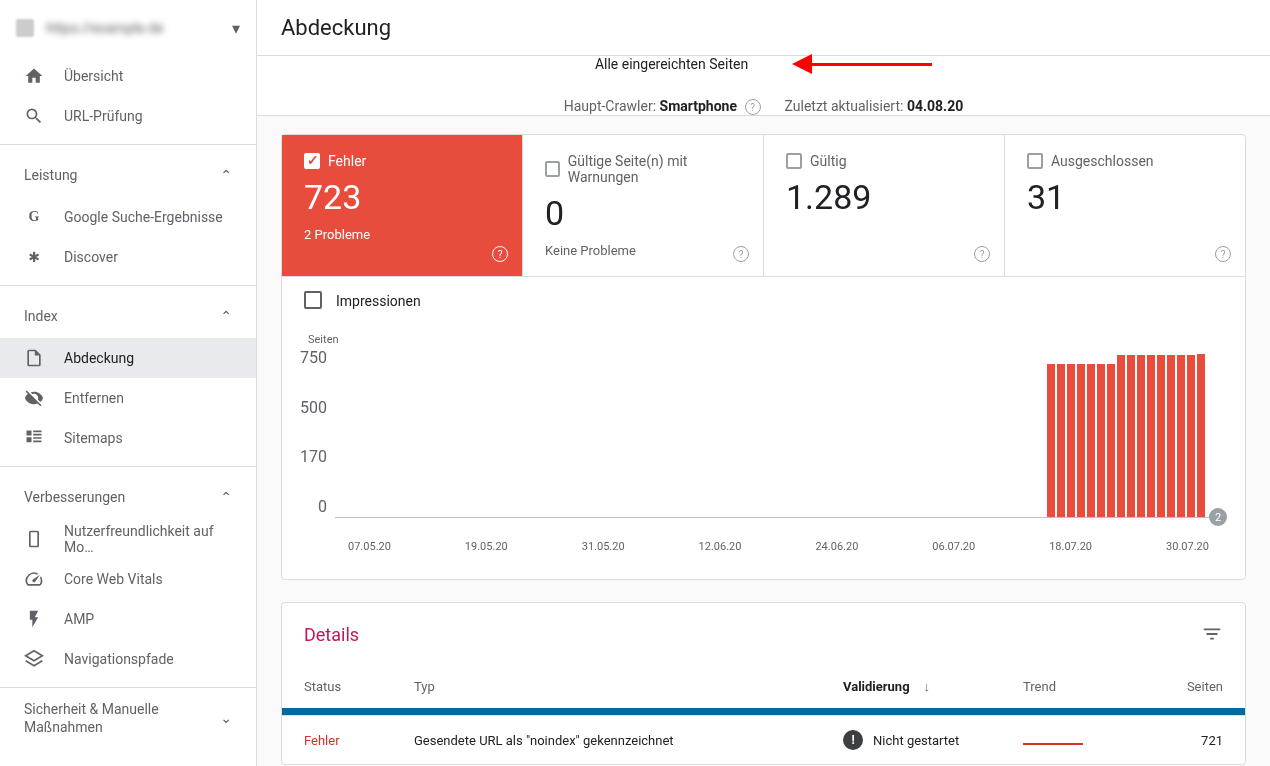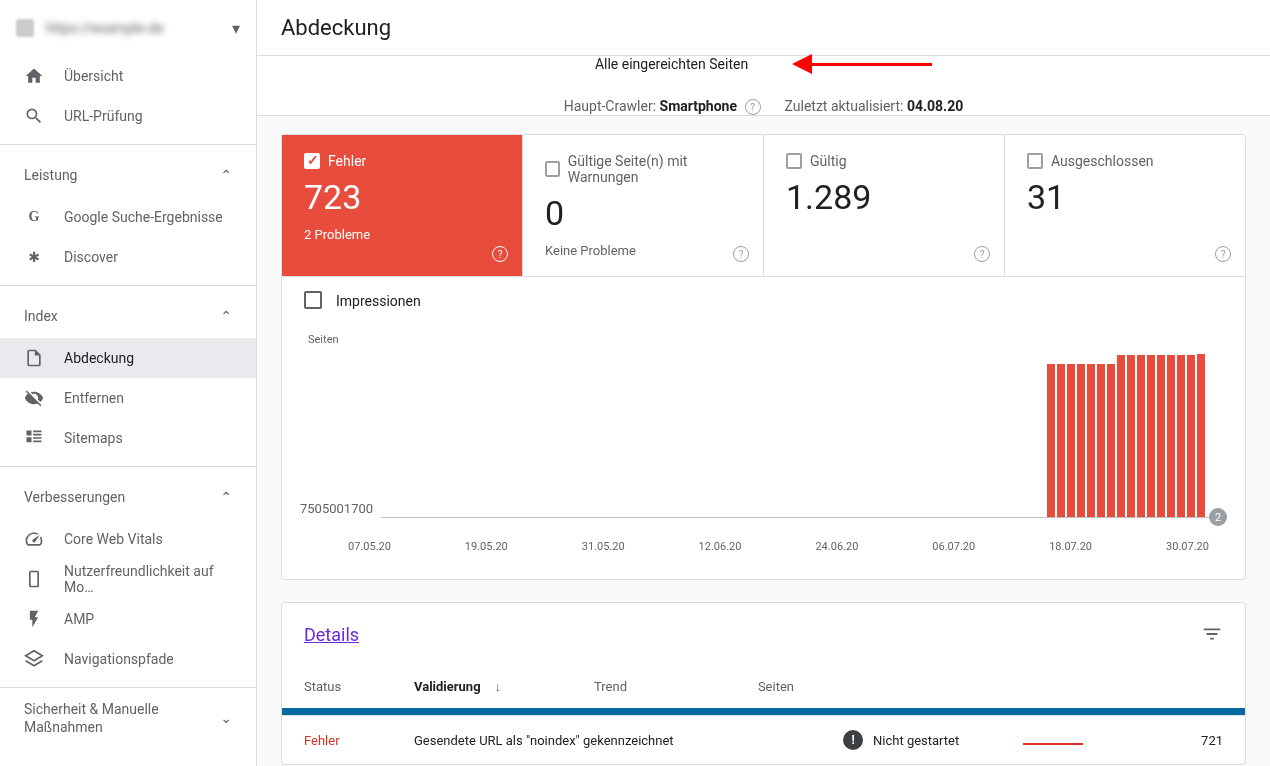--- a/index.html
+++ b/index.html
@@ -45,29 +45,29 @@
 .stat.red .stat-num { color: #fff; }
 .stat-sub { font-size: 13px; color: #5f6368; margin-top: 10px; }
 .stat.red .stat-sub { color: #ffffff; }
 .stat-help { position: absolute; bottom: 14px; right: 14px; }
 .stat.red .help-ic { border-color: #fff; color: #fff; }
 .imp-row { padding: 14px 22px; border-top: 1px solid #dadce0; display: flex; align-items: flex-end; gap: 14px; font-size: 14px; color: #202124; }
 .imp-chk { width: 18px; height: 18px; border: 2px solid #5f6368; border-radius: 2px; }
 .chart-wrap { padding: 10px 18px 26px 18px; }
 .chart-ylabel { font-size: 11px; color: #5f6368; margin-left: 8px; margin-bottom: 2px; }
 .chart-body { display: flex; height: 170px; }
-.yaxis { display: flex; flex-direction: row; justify-content: space-between; align-items: flex-end; padding-right: 8px; font-size: 13px; color: #5f6368; padding-bottom: 2px; }
+.yaxis { display: flex; flex-direction: column; justify-content: space-between; align-items: flex-end; padding-right: 8px; font-size: 16px; color: #5f6368; padding-bottom: 2px; }
 .plot { flex: 1; position: relative; border-bottom: 1px solid #bdc1c6; }
 .bars { position: absolute; bottom: 0; right: 22px; display: flex; gap: 2px; height: 100%; align-items: flex-end; }
 .bar { width: 8px; background: #e74c3c; }
 .dot { position: absolute; bottom: -9px; right: 9px; transform: translateX(50%); width: 18px; height: 18px; border-radius: 50%; background: #9aa0a6; color: #fff; font-size: 11px; display: flex; align-items: center; justify-content: center; }
 .xaxis { display: flex; justify-content: space-between; padding-left: 48px; padding-right: 18px; margin-top: 22px; font-size: 11px; color: #5f6368; }
 .details-card { margin-top: 22px; }
 .details-head { display: flex; align-items: center; justify-content: space-between; padding: 20px 22px; }
-.details-title { font-size: 18px; color: #6d28d9; text-decoration: underline; }
+.details-title { font-size: 18px; color: #be185d; }
 .filter-ic { color: #5f6368; }
 .tbl-head, .tbl-row { display: flex; align-items: center; padding: 14px 22px; font-size: 13px; }
 .tbl-head { color: #5f6368; border-bottom: 7px solid #0369a1; }
 .tbl-row { border-top: 1px solid #e0e0e0; color: #202124; }
 .c-status { width: 110px; }
 .c-typ { flex: 1; }
 .c-val { width: 180px; display: flex; align-items: center; gap: 10px; }
 .c-trend { width: 130px; }
 .c-seiten { width: 70px; text-align: right; }
 .sort-ic { margin-left: 4px; }
@@ -146,34 +146,34 @@
         </span>
       <span>Sitemaps</span>
     </div>
     <div class="sb-divider"></div>
     <div class="sb-section">
       <span>Verbesserungen</span>
       <span>⌃</span>
     </div>
     <div class="sb-item">
       <span class="sb-icon">
+          <svg width="20" height="20" viewBox="0 0 24 24" fill="none" stroke="#5f6368" stroke-width="2">
+            <rect x="7" y="3" width="10" height="18" rx="1"></rect>
+          </svg>
+        </span>
+      <span>Nutzerfreundlichkeit auf Mo…</span>
+    </div>
+    <div class="sb-item">
+      <span class="sb-icon">
           <svg width="20" height="20" viewBox="0 0 24 24" fill="#5f6368">
             <path d="M20.38 8.57l-1.23 1.85a8 8 0 01-.22 7.58H5.07A8 8 0 0115.58 6.85l1.85-1.23A10 10 0 003.35 19a2 2 0 001.72 1h13.85a2 2 0 001.74-1 10 10 0 00-.27-10.44z"></path>
             <path d="M10.59 15.41a2 2 0 002.83 0l5.66-8.49-8.49 5.66a2 2 0 000 2.83z"></path>
           </svg>
         </span>
       <span>Core Web Vitals</span>
-    </div>
-    <div class="sb-item">
-      <span class="sb-icon">
-          <svg width="20" height="20" viewBox="0 0 24 24" fill="none" stroke="#5f6368" stroke-width="2">
-            <rect x="7" y="3" width="10" height="18" rx="1"></rect>
-          </svg>
-        </span>
-      <span>Nutzerfreundlichkeit auf Mo…</span>
     </div>
     <div class="sb-item">
       <span class="sb-icon">
           <svg width="20" height="20" viewBox="0 0 24 24" fill="#5f6368">
             <path d="M7 2v11h3v9l7-12h-4l4-8z"></path>
           </svg>
         </span>
       <span>AMP</span>
     </div>
     <div class="sb-item">
@@ -310,20 +310,21 @@
       <div class="details-head">
         <span class="details-title">Details</span>
         <span class="filter-ic">
             <svg width="22" height="22" viewBox="0 0 24 24" fill="#5f6368">
               <path d="M10 18h4v-2h-4v2zM3 6v2h18V6H3zm3 7h12v-2H6v2z"></path>
             </svg>
           </span>
       </div>
       <div class="tbl-head">
         <div class="c-status">Status</div>
+        <div class="c-typ">Typ</div>
         <div class="c-val">
             <b style="color:#202124">Validierung</b>
             <span class="sort-ic">↓</span>
           </div>
         <div class="c-trend">Trend</div>
         <div class="c-seiten">Seiten</div>
       </div>
       <div class="tbl-row">
         <div class="c-status err-txt">Fehler</div>
         <div class="c-typ">Gesendete URL als "noindex" gekennzeichnet</div>

